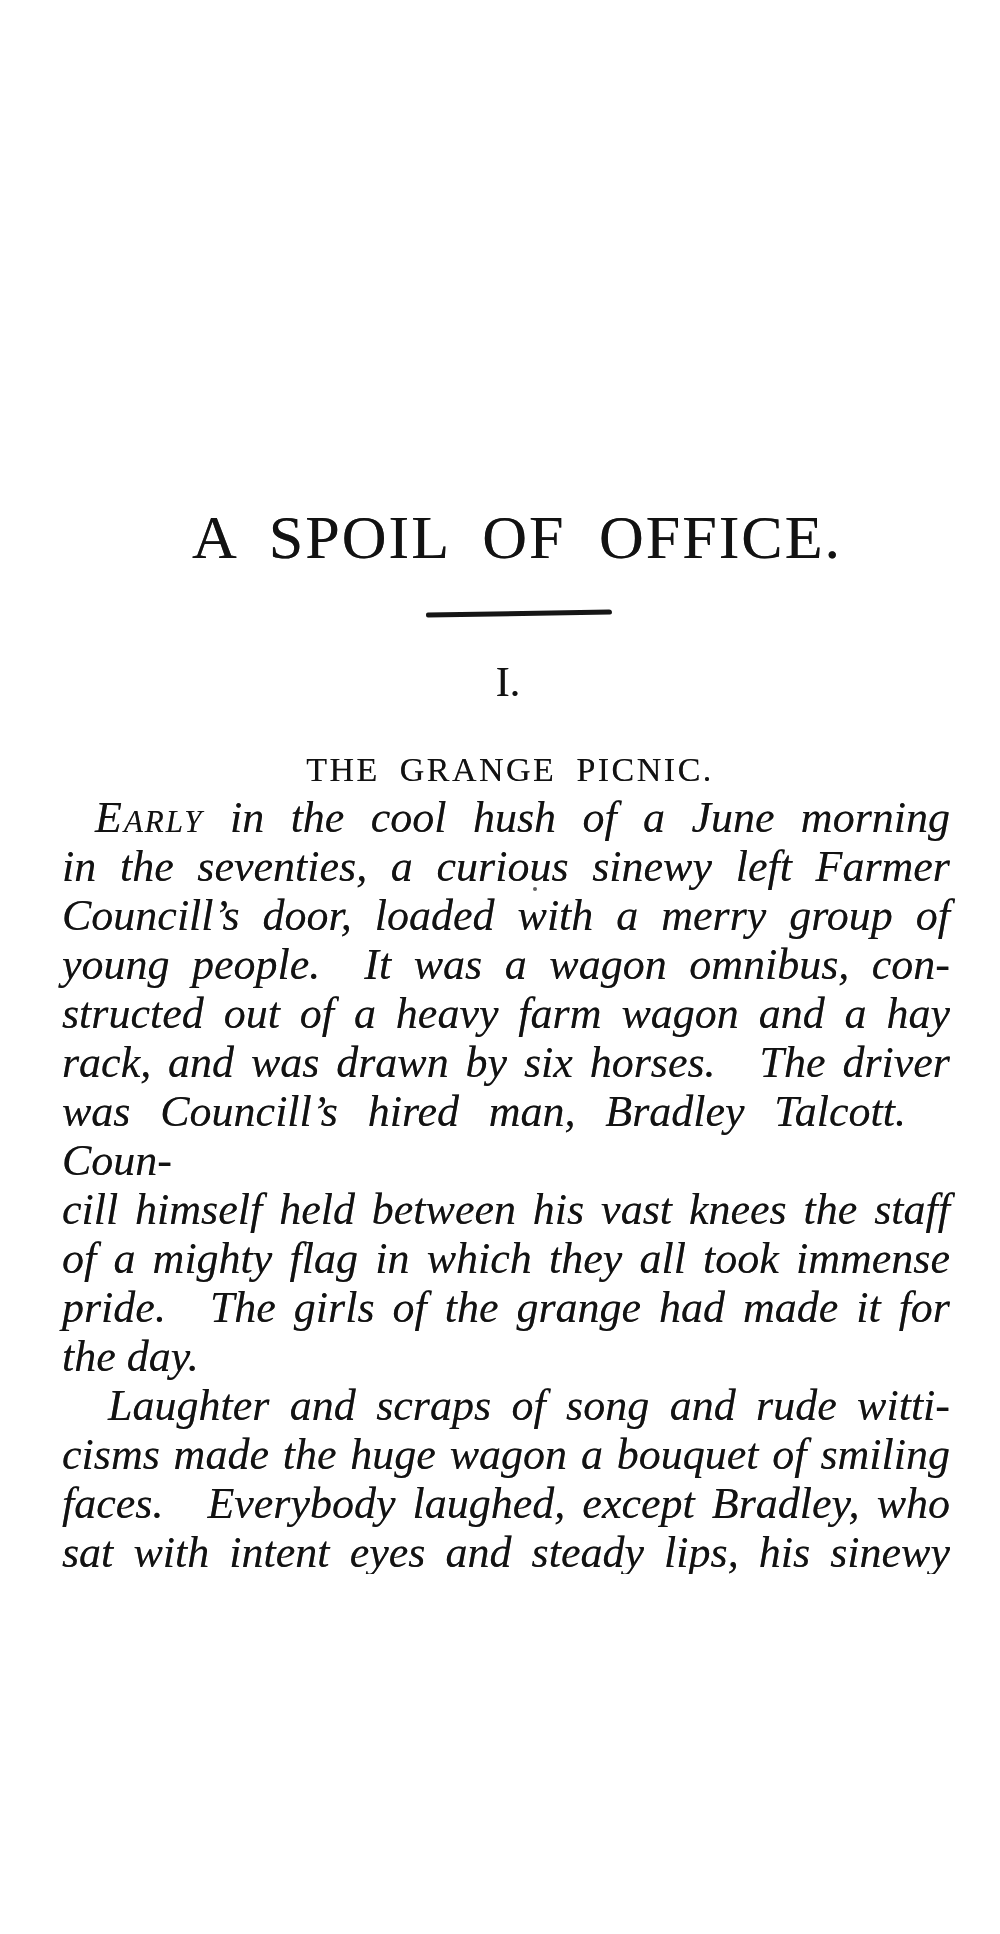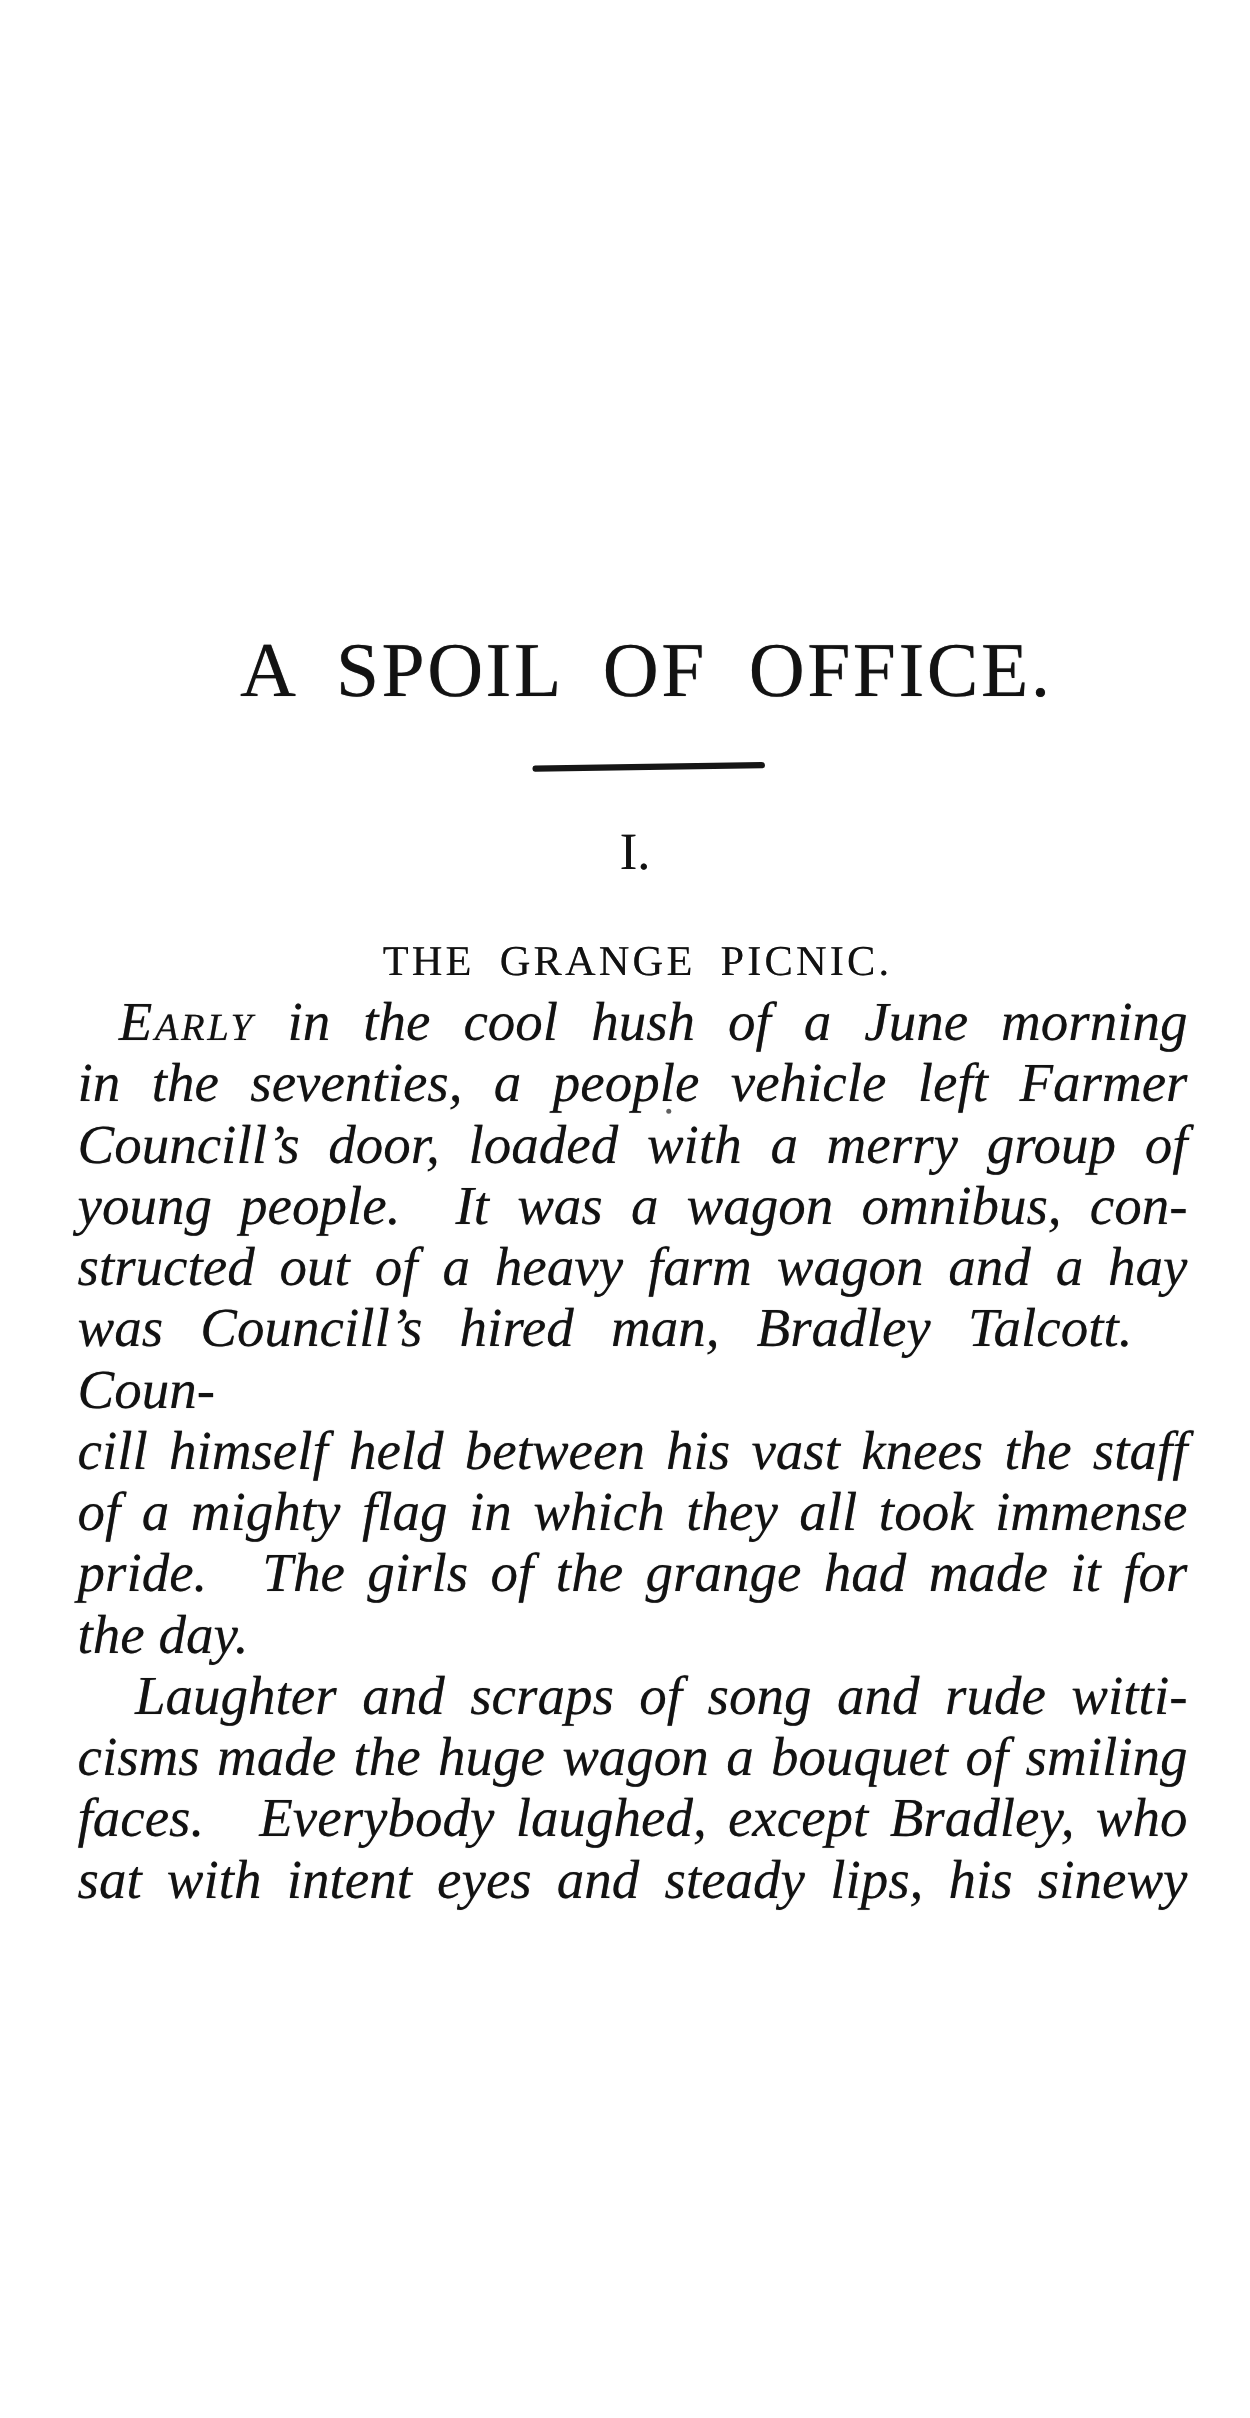--- a/index.html
+++ b/index.html
@@ -110,24 +110,25 @@
   <h1 class="title">A SPOIL OF OFFICE.</h1>
 
   <div class="rule"></div>
 
   <div class="chapter-num">I.</div>
 
   <div class="chapter-title">THE GRANGE PICNIC.</div>
 
   <div class="body-text">
     <div class="line indent1"><span class="lead">Early</span><span> in the cool hush of a June morning</span></div>
-    <div class="line">in the seventies, a people vehicle left Farmer</div>
+    <div class="line">in the seventies, a curious sinewy left Farmer</div>
     <div class="line">Councill’s door, loaded with a merry group of</div>
     <div class="line">young people. It was a wagon omnibus, con-</div>
     <div class="line">structed out of a heavy farm wagon and a hay</div>
+    <div class="line">rack, and was drawn by six horses. The driver</div>
     <div class="line">was Councill’s hired man, Bradley Talcott. Coun-</div>
     <div class="line">cill himself held between his vast knees the staff</div>
     <div class="line">of a mighty flag in which they all took immense</div>
     <div class="line">pride. The girls of the grange had made it for</div>
     <div class="line short">the day.</div>
     <div class="line indent2">Laughter and scraps of song and rude witti-</div>
     <div class="line">cisms made the huge wagon a bouquet of smiling</div>
     <div class="line">faces. Everybody laughed, except Bradley, who</div>
     <div class="line">sat with intent eyes and steady lips, his sinewy</div>
   </div>

